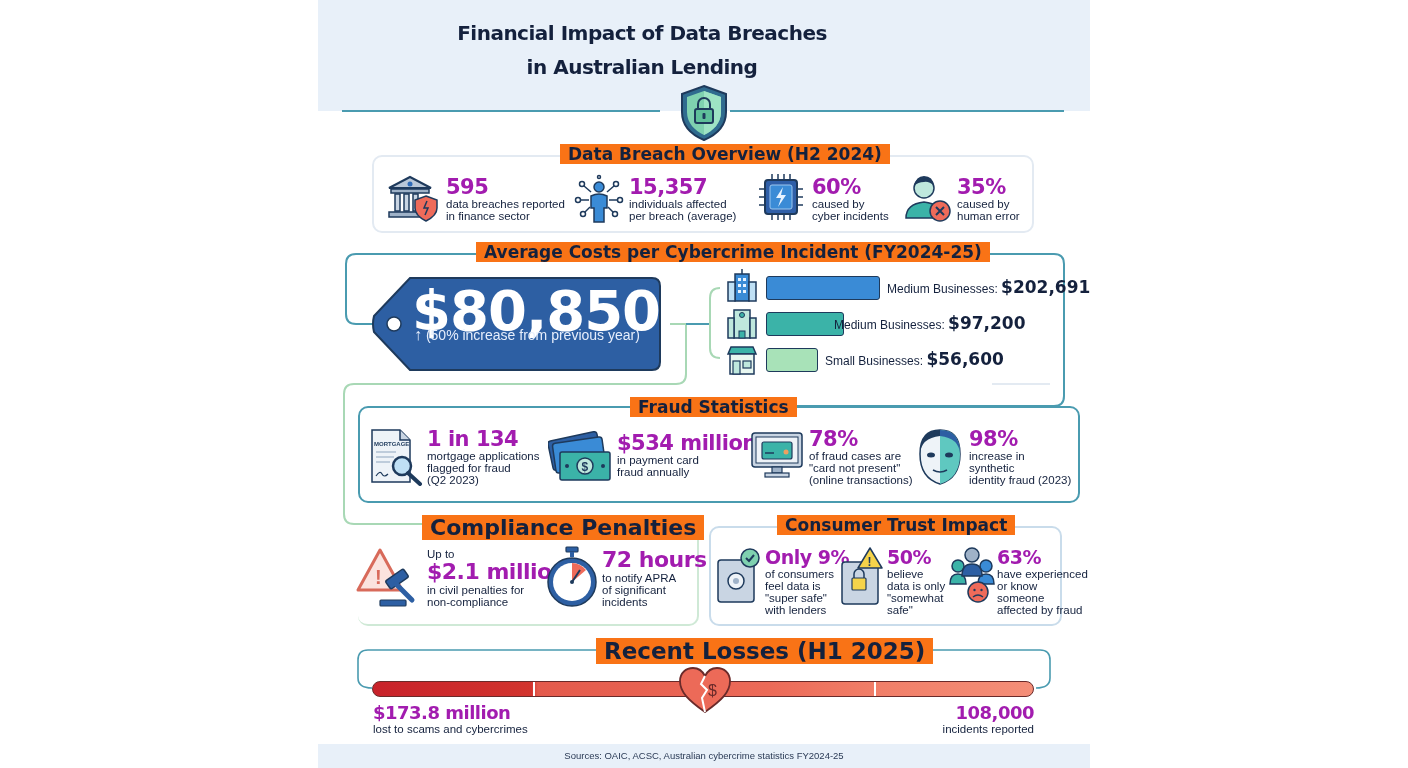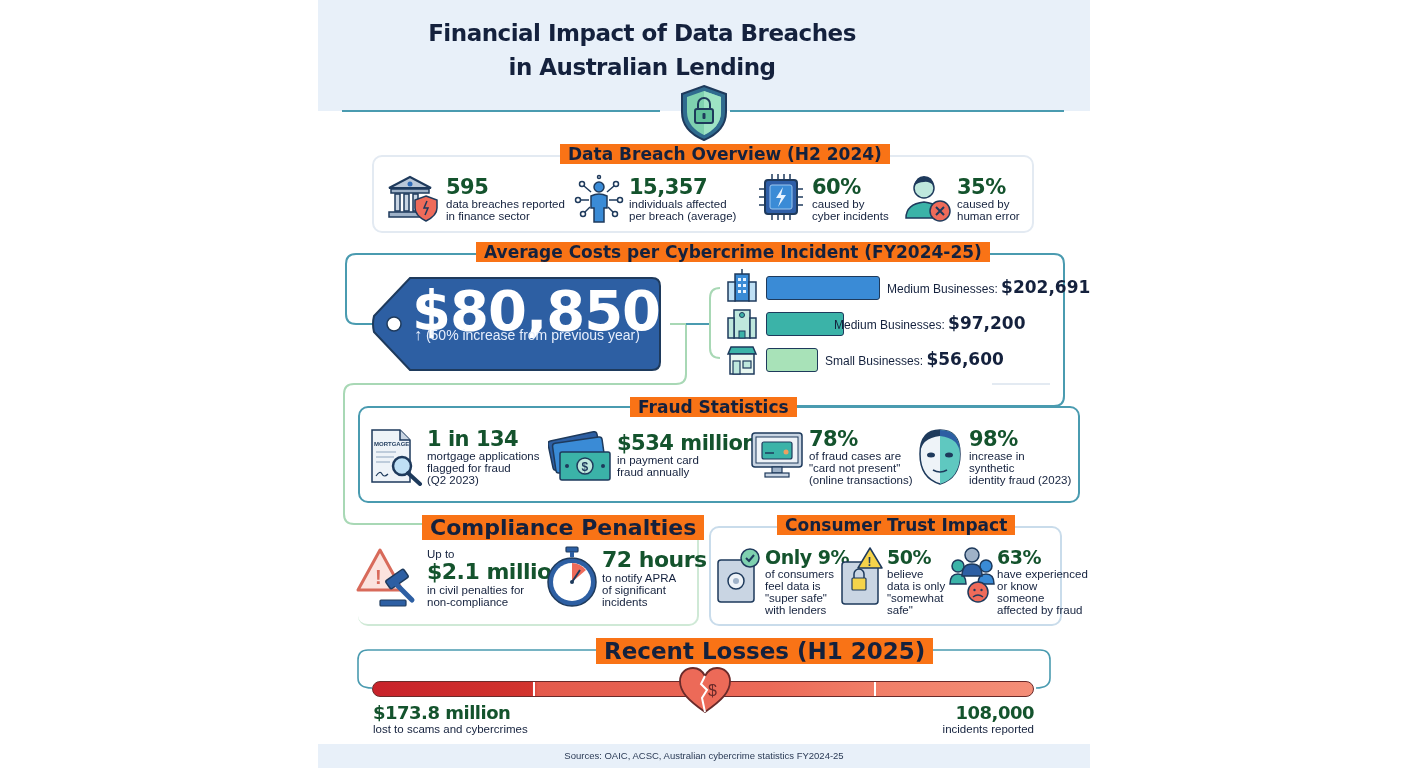--- a/index.html
+++ b/index.html
@@ -1,26 +1,26 @@
 <!DOCTYPE html>
 <html><head>
 <meta charset="utf-8">
 <style>
   * { box-sizing: border-box; margin: 0; padding: 0; }
   body { width: 1408px; height: 768px; background: #ffffff; font-family: "Liberation Sans", sans-serif; color: #14213d; position: relative; overflow: hidden; }
   .page { position: absolute; left: 318px; top: 0; width: 772px; height: 768px; background: #ffffff; }
   .header { position: absolute; left: 0; top: 0; width: 772px; height: 111px; background: #e8f0f9; }
-  .title { position: absolute; left: 0; top: 16px; width: 648px; text-align: center; font-family: "DejaVu Sans", sans-serif; font-weight: bold; font-size: 23px; line-height: 34px; color: #14213d; letter-spacing: -0.5px; }
+  .title { position: absolute; left: 0; top: 16px; width: 648px; text-align: center; font-family: "DejaVu Sans", sans-serif; font-weight: bold; font-size: 20px; line-height: 34px; color: #14213d; letter-spacing: -0.5px; }
   .hline { position: absolute; top: 110px; height: 2px; background: #4a9bb0; }
   .shield { position: absolute; left: 361px; top: 84px; }
 
   .abs { position: absolute; }
   .sec-title { position: absolute; font-family: "DejaVu Sans", sans-serif; font-weight: bold; color: #14213d; background: #f97316; padding: 0 8px; white-space: nowrap; }
   .box { position: absolute; border: 2px solid #e3eaf2; border-radius: 10px; }
-  .stat-num { font-family: "DejaVu Sans", sans-serif; font-weight: bold; font-size: 21px; line-height: 22px; color: #14532d; white-space: nowrap; letter-spacing: -0.5px; }
+  .stat-num { font-family: "DejaVu Sans", sans-serif; font-weight: bold; font-size: 21px; line-height: 22px; color: #a21caf; white-space: nowrap; letter-spacing: -0.5px; }
   .stat-desc { font-size: 11.5px; line-height: 12px; color: #14213d; white-space: nowrap; }
   .icon { position: absolute; }
 
   .tag { position: absolute; left: 372px; top: 276px; width: 290px; height: 96px; }
   .tag-amount { position: absolute; left: 412px; top: 280px; width: 240px; text-align: center; font-family: "DejaVu Sans", sans-serif; font-weight: bold; font-size: 56px; line-height: 62px; color: #fff; letter-spacing: -1px; }
   .tag-note { position: absolute; left: 414px; top: 326px; width: 240px; font-size: 14px; color: #e6eefc; white-space: nowrap; }
   .bar { position: absolute; height: 24px; border: 1.5px solid #1e3a5c; border-radius: 3px; }
   .bar-label { position: absolute; font-size: 12px; color: #14213d; white-space: nowrap; }
   .bar-label b { font-family: "DejaVu Sans", sans-serif; font-size: 17px; }
 

